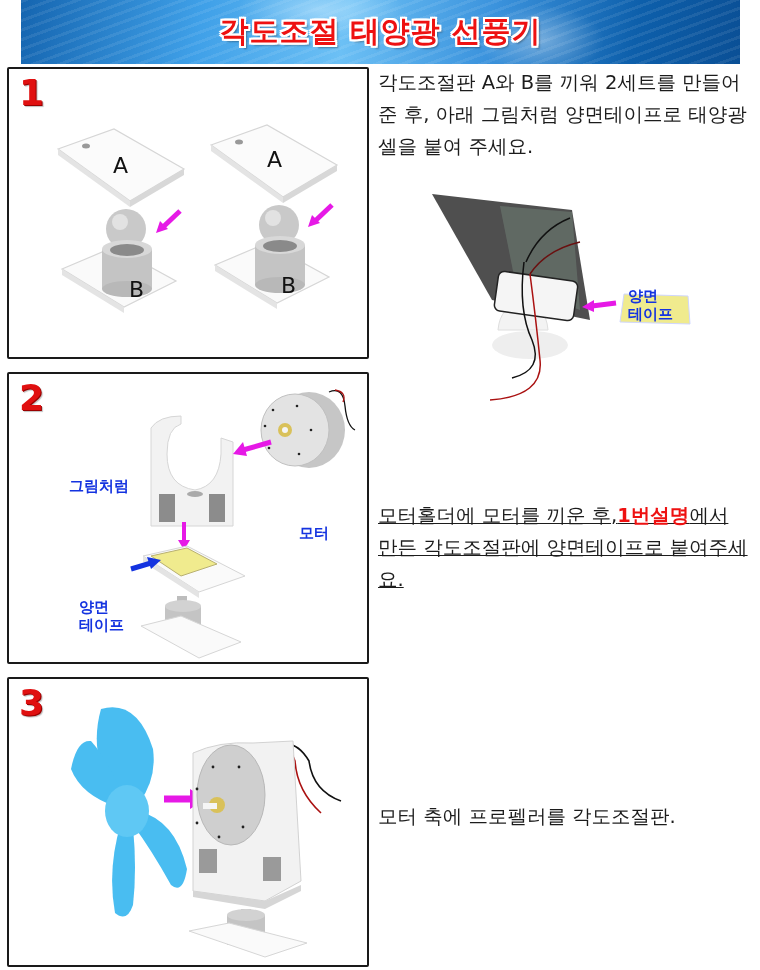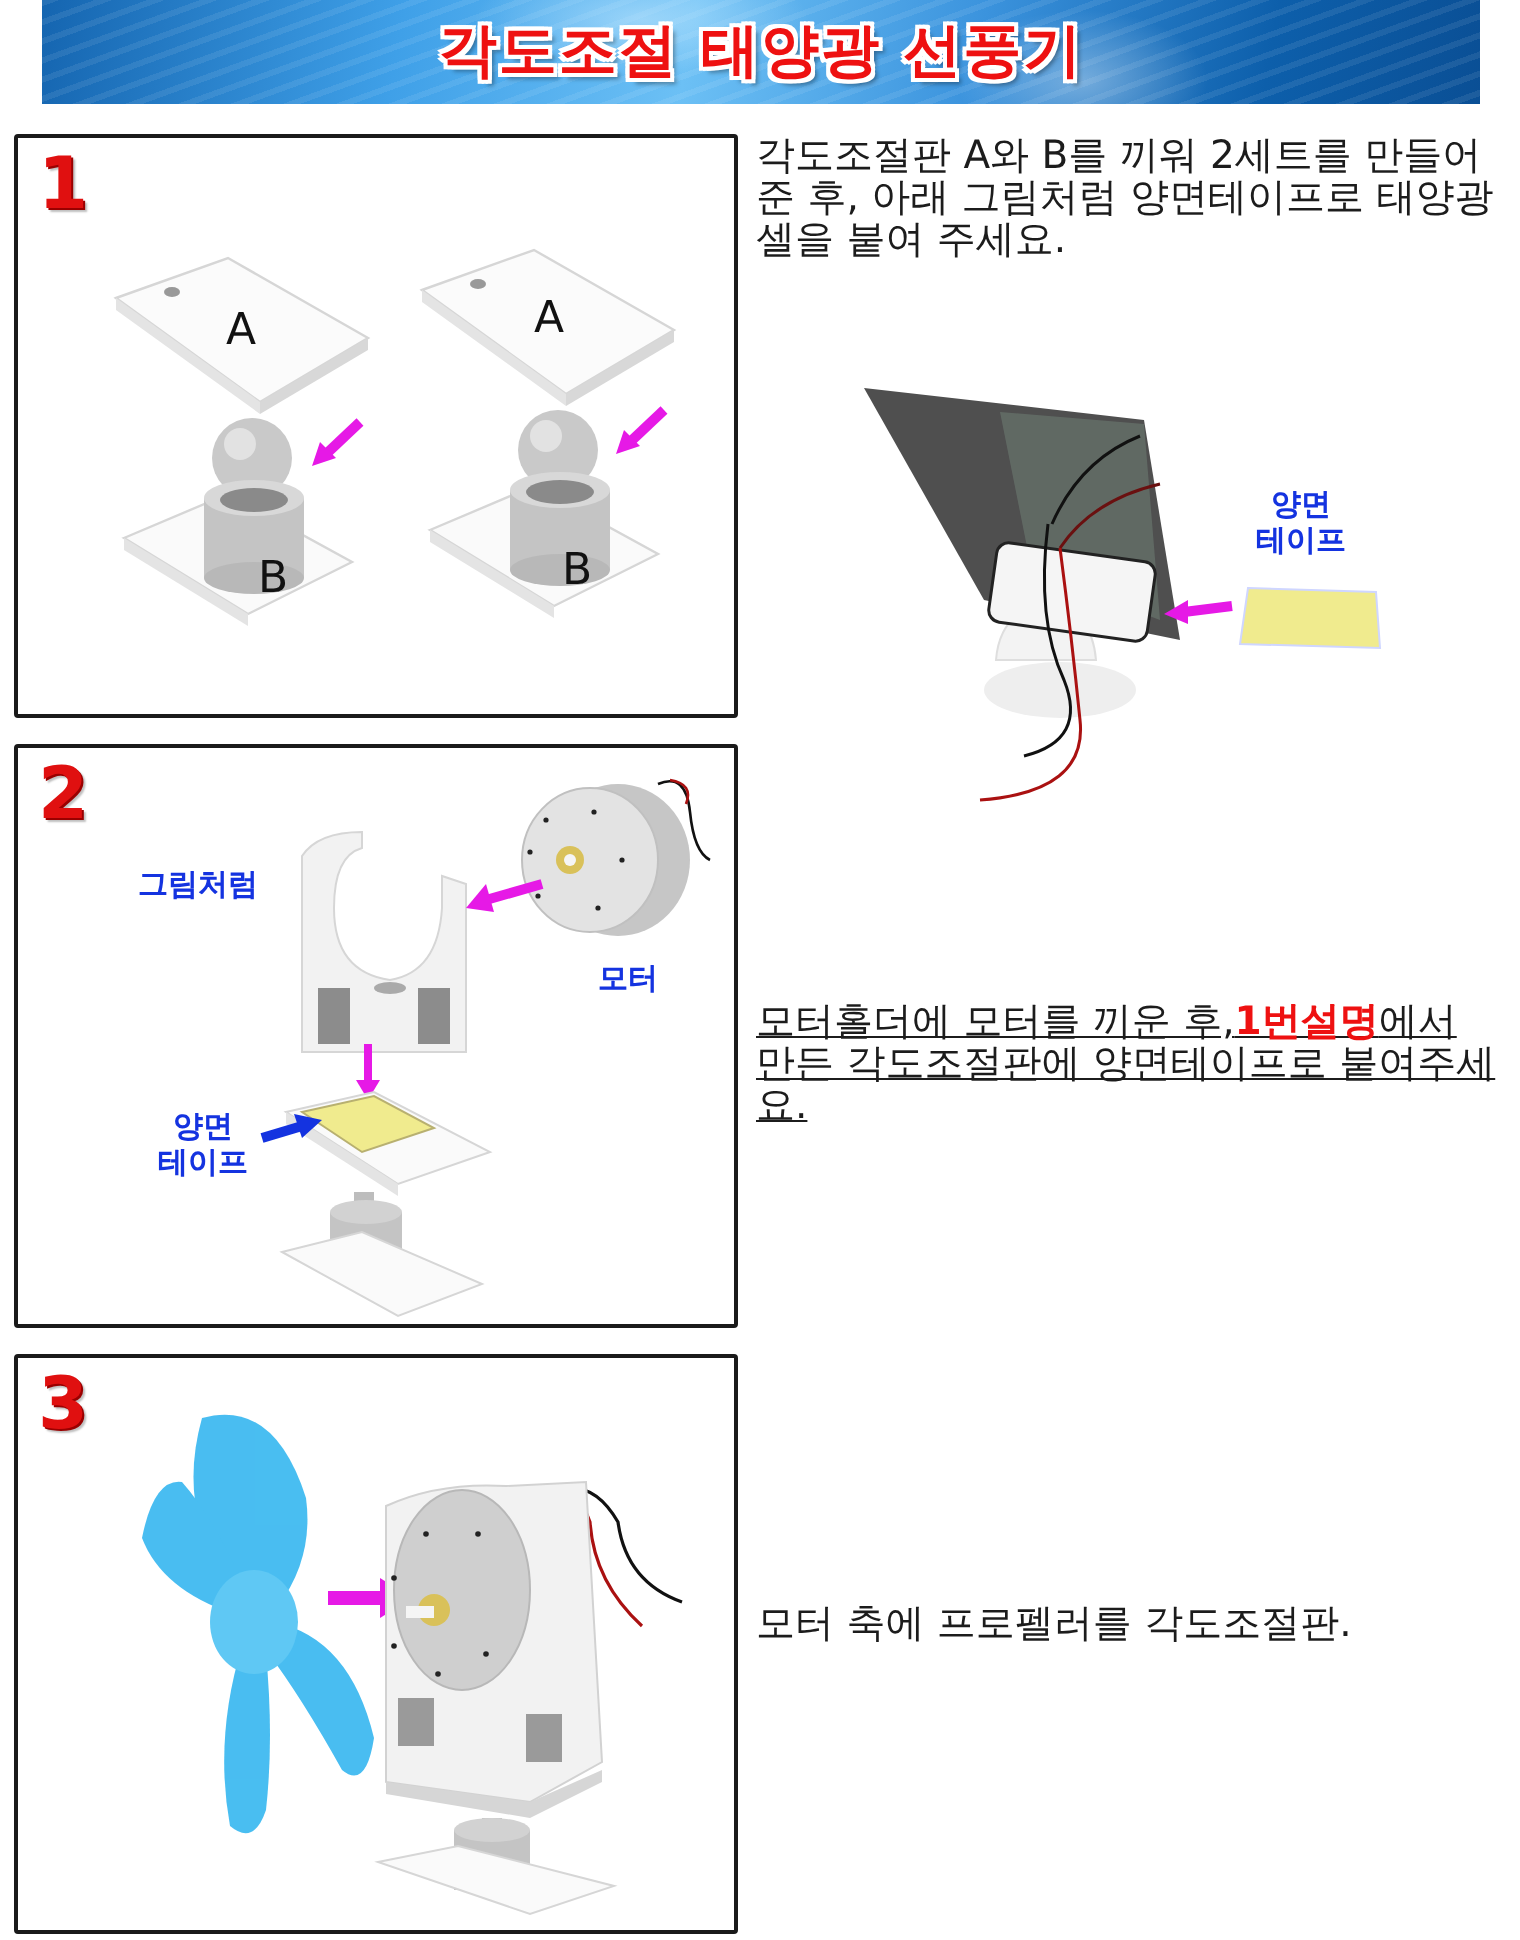--- a/index.html
+++ b/index.html
@@ -2,21 +2,21 @@
 <html><head>
 <meta charset="utf-8">
 <style>
   html, body { margin: 0; padding: 0; }
   body {
     width: 760px; height: 970px; position: relative; overflow: hidden;
     background: #ffffff;
     font-family: "DejaVu Sans", "Liberation Sans", sans-serif;
   }
   .banner {
-    position: absolute; left: 21px; top: 0; width: 719px; height: 52px;
+    position: absolute; left: 21px; top: 0; width: 719px; height: 64px;
     background:
       radial-gradient(ellipse 120px 40px at 300px 10px, rgba(200,235,255,0.55), transparent 70%),
       radial-gradient(ellipse 90px 50px at 520px 40px, rgba(255,255,255,0.35), transparent 70%),
       repeating-linear-gradient(160deg, rgba(255,255,255,0.08) 0 3px, transparent 3px 9px),
       linear-gradient(100deg, #1565b0 0%, #3fa0e8 25%, #6cc0f5 45%, #3b93dd 65%, #0d5fab 85%, #0a4f95 100%);
     display: flex; align-items: center; justify-content: center;
   }
   .banner-title {
     font-family: "DejaVu Sans", sans-serif; font-weight: bold; font-size: 29px;
     color: #ee1111; letter-spacing: 1px;
@@ -31,26 +31,26 @@
     box-sizing: border-box;
   }
   .step-num {
     position: absolute; left: 10px; top: 6px;
     font-family: "DejaVu Sans", sans-serif; font-weight: bold; font-size: 36px;
     color: #e01010; line-height: 1;
     text-shadow: 1px 1px 0 #9a0000, 2px 2px 1px rgba(0,0,0,0.25);
   }
   .instr {
     position: absolute; left: 378px; width: 372px;
-    font-size: 19.5px; line-height: 21px; color: #1c1c1c;
+    font-size: 19.5px; line-height: 32px; color: #1c1c1c;
   }
   .instr .hl { color: #ee1111; font-weight: bold; }
   .lbl-blue {
     position: absolute; color: #1433e0; font-weight: bold; font-size: 15px;
-    line-height: 18px; text-align: center;
+    line-height: 18px;  margin-top: 44px;
   }
   .part-letter { position: absolute; font-size: 22px; color: #111; }
   svg { position: absolute; overflow: visible; }
 </style>
 </head>
 <body>
 
 <div class="banner">
   <span class="banner-title">각도조절 태양광 선풍기</span>
 </div>

